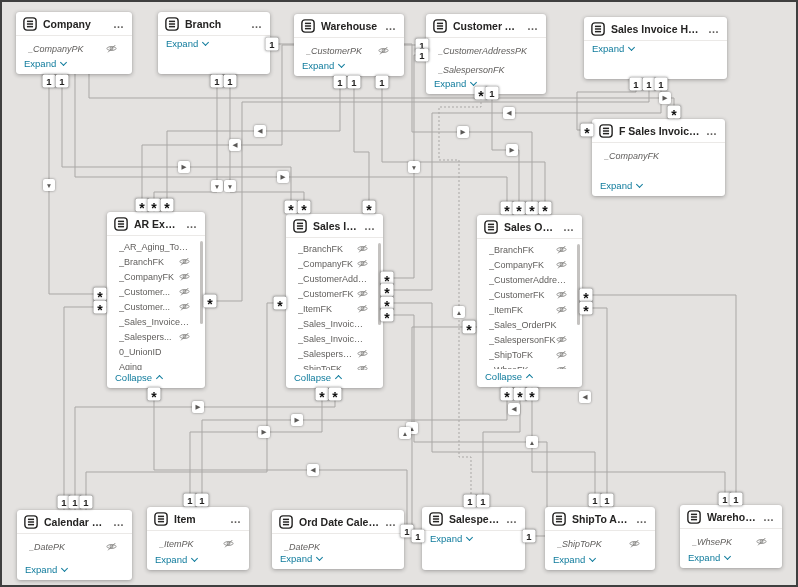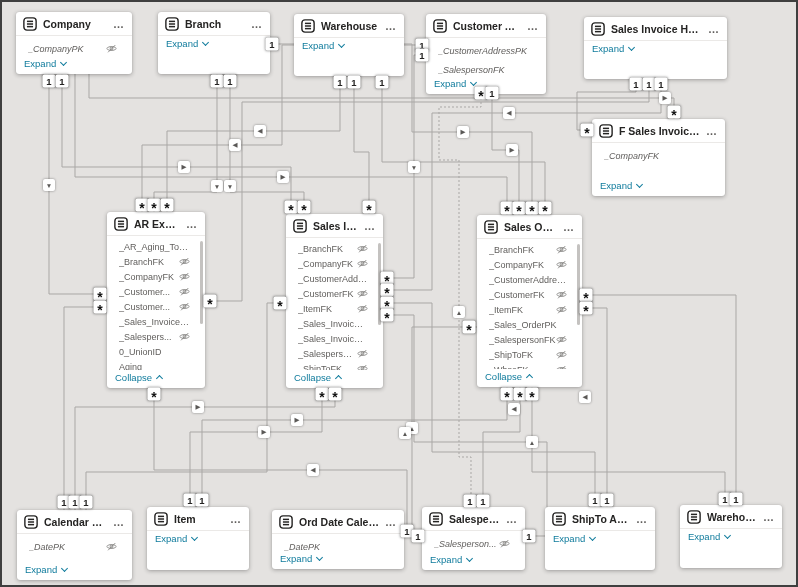--- a/index.html
+++ b/index.html
@@ -127,20 +127,30 @@
     <div class="card-head">
       <svg class="tbl-icon" viewBox="0 0 16 16">
         <rect x="1" y="1" width="14" height="14" rx="3.5" fill="none" stroke="#252423" stroke-width="1.6"></rect>
         <line x1="4.5" y1="5" x2="11.5" y2="5" stroke="#252423" stroke-width="1.7"></line>
         <line x1="4.5" y1="8" x2="11.5" y2="8" stroke="#252423" stroke-width="1.7"></line>
         <line x1="4.5" y1="11" x2="11.5" y2="11" stroke="#252423" stroke-width="1.7"></line>
       </svg>
       <span class="card-title">Warehouse</span>
       <span class="card-more">…</span>
     </div>
+    <div class="fields">
+        <div class="field">
+          <span class="f-name">_CustomerPK</span>
+          <svg class="eye" width="11" height="11" viewBox="0 0 16 16">
+            <path d="M1 8 C4 4.2 12 4.2 15 8 C12 11.8 4 11.8 1 8 Z" fill="none" stroke="#7a7876" stroke-width="1.2"></path>
+            <circle cx="8" cy="8" r="1.9" fill="none" stroke="#7a7876" stroke-width="1.2"></circle>
+            <line x1="3" y1="13.5" x2="13.5" y2="3" stroke="#7a7876" stroke-width="1.2"></line>
+          </svg>
+        </div>
+      </div>
     <div class="card-foot">
       <span class="foot-link">Expand</span>
         <span class="chev down"></span>
     </div>
   </div>
     <div class="card roomy" style="left: 424px; top: 12px; width: 120px; height: 80px;">
     <div class="card-head">
       <svg class="tbl-icon" viewBox="0 0 16 16">
         <rect x="1" y="1" width="14" height="14" rx="3.5" fill="none" stroke="#252423" stroke-width="1.6"></rect>
         <line x1="4.5" y1="5" x2="11.5" y2="5" stroke="#252423" stroke-width="1.7"></line>
@@ -458,20 +468,30 @@
     <div class="card-head">
       <svg class="tbl-icon" viewBox="0 0 16 16">
         <rect x="1" y="1" width="14" height="14" rx="3.5" fill="none" stroke="#252423" stroke-width="1.6"></rect>
         <line x1="4.5" y1="5" x2="11.5" y2="5" stroke="#252423" stroke-width="1.7"></line>
         <line x1="4.5" y1="8" x2="11.5" y2="8" stroke="#252423" stroke-width="1.7"></line>
         <line x1="4.5" y1="11" x2="11.5" y2="11" stroke="#252423" stroke-width="1.7"></line>
       </svg>
       <span class="card-title">Item</span>
       <span class="card-more">…</span>
     </div>
+    <div class="fields">
+        <div class="field">
+          <span class="f-name">_ItemPK</span>
+          <svg class="eye" width="11" height="11" viewBox="0 0 16 16">
+            <path d="M1 8 C4 4.2 12 4.2 15 8 C12 11.8 4 11.8 1 8 Z" fill="none" stroke="#7a7876" stroke-width="1.2"></path>
+            <circle cx="8" cy="8" r="1.9" fill="none" stroke="#7a7876" stroke-width="1.2"></circle>
+            <line x1="3" y1="13.5" x2="13.5" y2="3" stroke="#7a7876" stroke-width="1.2"></line>
+          </svg>
+        </div>
+      </div>
     <div class="card-foot">
       <span class="foot-link">Expand</span>
         <span class="chev down"></span>
     </div>
   </div>
     <div class="card roomy" style="left: 270px; top: 508px; width: 132px; height: 59px;">
     <div class="card-head">
       <svg class="tbl-icon" viewBox="0 0 16 16">
         <rect x="1" y="1" width="14" height="14" rx="3.5" fill="none" stroke="#252423" stroke-width="1.6"></rect>
         <line x1="4.5" y1="5" x2="11.5" y2="5" stroke="#252423" stroke-width="1.7"></line>
@@ -495,62 +515,72 @@
     <div class="card-head">
       <svg class="tbl-icon" viewBox="0 0 16 16">
         <rect x="1" y="1" width="14" height="14" rx="3.5" fill="none" stroke="#252423" stroke-width="1.6"></rect>
         <line x1="4.5" y1="5" x2="11.5" y2="5" stroke="#252423" stroke-width="1.7"></line>
         <line x1="4.5" y1="8" x2="11.5" y2="8" stroke="#252423" stroke-width="1.7"></line>
         <line x1="4.5" y1="11" x2="11.5" y2="11" stroke="#252423" stroke-width="1.7"></line>
       </svg>
       <span class="card-title">Salesperson</span>
       <span class="card-more">…</span>
     </div>
-    <div class="fields">
-        <div class="field">
-          <span class="f-name">_Salesperson...</span>
-          <svg class="eye" width="11" height="11" viewBox="0 0 16 16">
-            <path d="M1 8 C4 4.2 12 4.2 15 8 C12 11.8 4 11.8 1 8 Z" fill="none" stroke="#7a7876" stroke-width="1.2"></path>
-            <circle cx="8" cy="8" r="1.9" fill="none" stroke="#7a7876" stroke-width="1.2"></circle>
-            <line x1="3" y1="13.5" x2="13.5" y2="3" stroke="#7a7876" stroke-width="1.2"></line>
-          </svg>
-        </div>
-      </div>
     <div class="card-foot">
       <span class="foot-link">Expand</span>
         <span class="chev down"></span>
     </div>
   </div>
     <div class="card roomy" style="left: 543px; top: 505px; width: 110px; height: 63px;">
     <div class="card-head">
       <svg class="tbl-icon" viewBox="0 0 16 16">
         <rect x="1" y="1" width="14" height="14" rx="3.5" fill="none" stroke="#252423" stroke-width="1.6"></rect>
         <line x1="4.5" y1="5" x2="11.5" y2="5" stroke="#252423" stroke-width="1.7"></line>
         <line x1="4.5" y1="8" x2="11.5" y2="8" stroke="#252423" stroke-width="1.7"></line>
         <line x1="4.5" y1="11" x2="11.5" y2="11" stroke="#252423" stroke-width="1.7"></line>
       </svg>
       <span class="card-title">ShipTo Address</span>
       <span class="card-more">…</span>
     </div>
+    <div class="fields">
+        <div class="field">
+          <span class="f-name">_ShipToPK</span>
+          <svg class="eye" width="11" height="11" viewBox="0 0 16 16">
+            <path d="M1 8 C4 4.2 12 4.2 15 8 C12 11.8 4 11.8 1 8 Z" fill="none" stroke="#7a7876" stroke-width="1.2"></path>
+            <circle cx="8" cy="8" r="1.9" fill="none" stroke="#7a7876" stroke-width="1.2"></circle>
+            <line x1="3" y1="13.5" x2="13.5" y2="3" stroke="#7a7876" stroke-width="1.2"></line>
+          </svg>
+        </div>
+      </div>
     <div class="card-foot">
       <span class="foot-link">Expand</span>
         <span class="chev down"></span>
     </div>
   </div>
     <div class="card roomy" style="left: 678px; top: 503px; width: 102px; height: 63px;">
     <div class="card-head">
       <svg class="tbl-icon" viewBox="0 0 16 16">
         <rect x="1" y="1" width="14" height="14" rx="3.5" fill="none" stroke="#252423" stroke-width="1.6"></rect>
         <line x1="4.5" y1="5" x2="11.5" y2="5" stroke="#252423" stroke-width="1.7"></line>
         <line x1="4.5" y1="8" x2="11.5" y2="8" stroke="#252423" stroke-width="1.7"></line>
         <line x1="4.5" y1="11" x2="11.5" y2="11" stroke="#252423" stroke-width="1.7"></line>
       </svg>
       <span class="card-title">Warehouse</span>
       <span class="card-more">…</span>
     </div>
+    <div class="fields">
+        <div class="field">
+          <span class="f-name">_WhsePK</span>
+          <svg class="eye" width="11" height="11" viewBox="0 0 16 16">
+            <path d="M1 8 C4 4.2 12 4.2 15 8 C12 11.8 4 11.8 1 8 Z" fill="none" stroke="#7a7876" stroke-width="1.2"></path>
+            <circle cx="8" cy="8" r="1.9" fill="none" stroke="#7a7876" stroke-width="1.2"></circle>
+            <line x1="3" y1="13.5" x2="13.5" y2="3" stroke="#7a7876" stroke-width="1.2"></line>
+          </svg>
+        </div>
+      </div>
     <div class="card-foot">
       <span class="foot-link">Expand</span>
         <span class="chev down"></span>
     </div>
   </div>
     <div class="marker m-one" style="left: 47px; top: 79px;">
       <span>1</span>
     </div>
     <div class="marker m-one" style="left: 60px; top: 79px;">
       <span>1</span>

